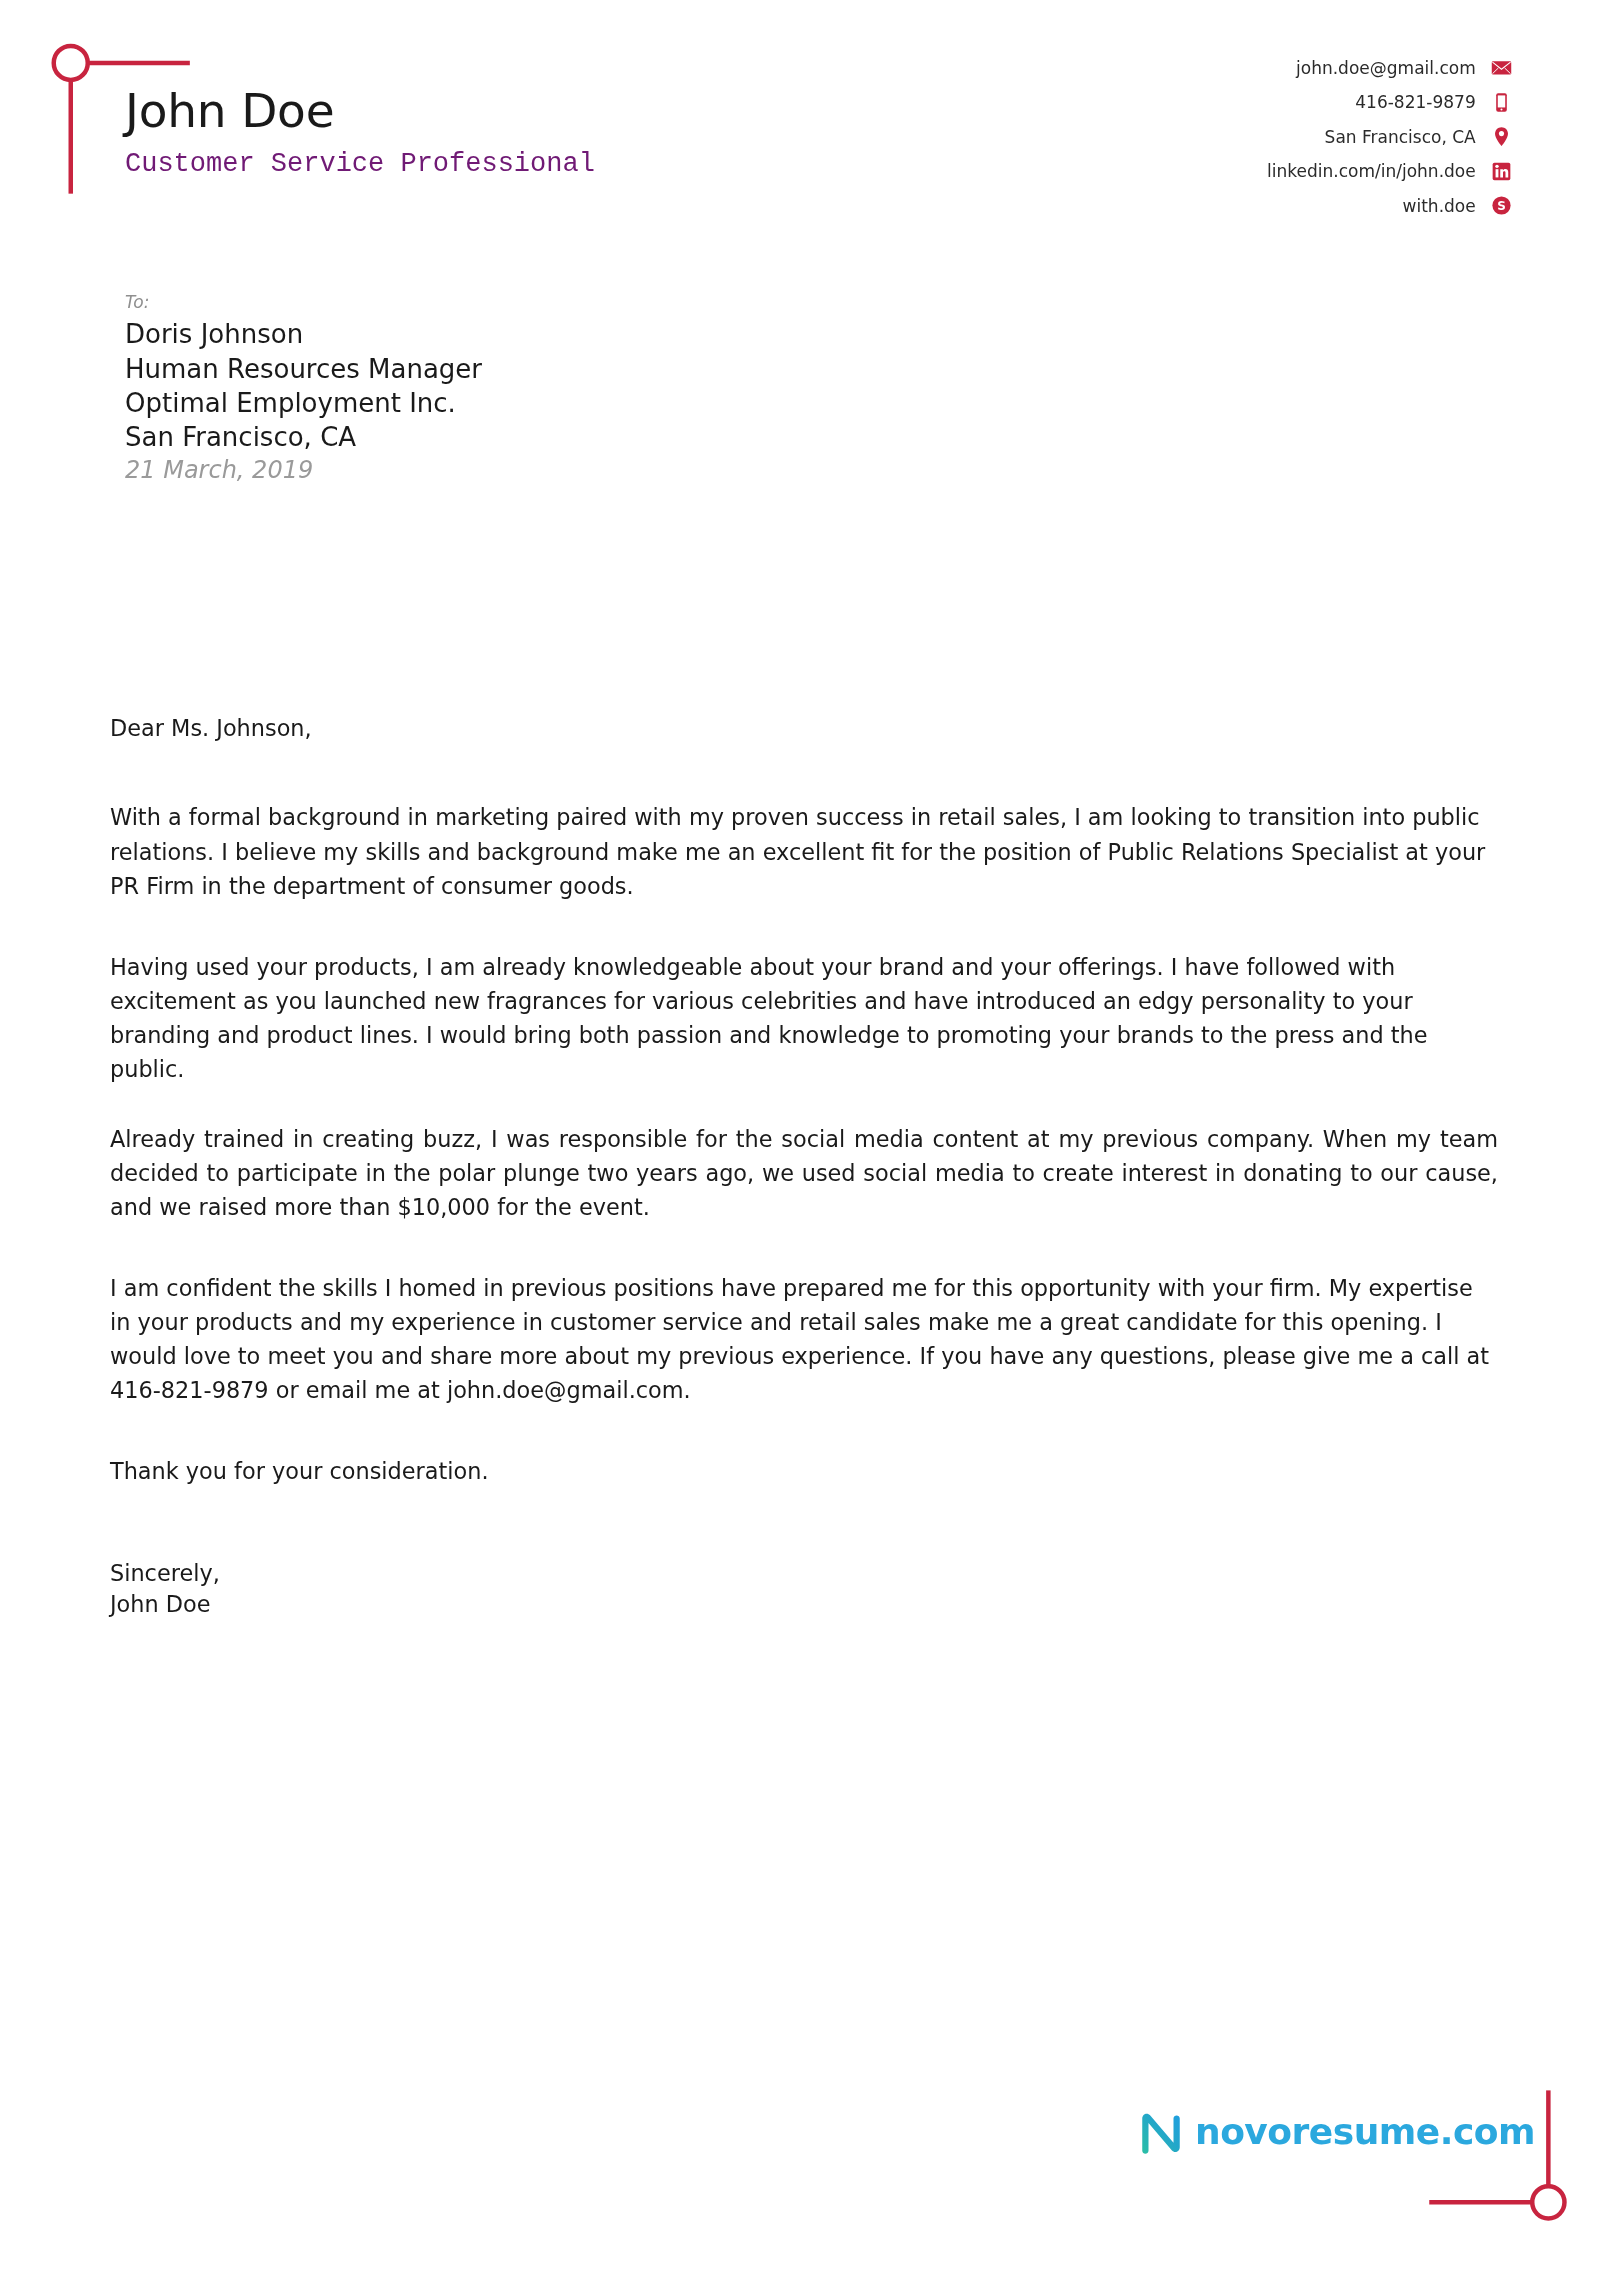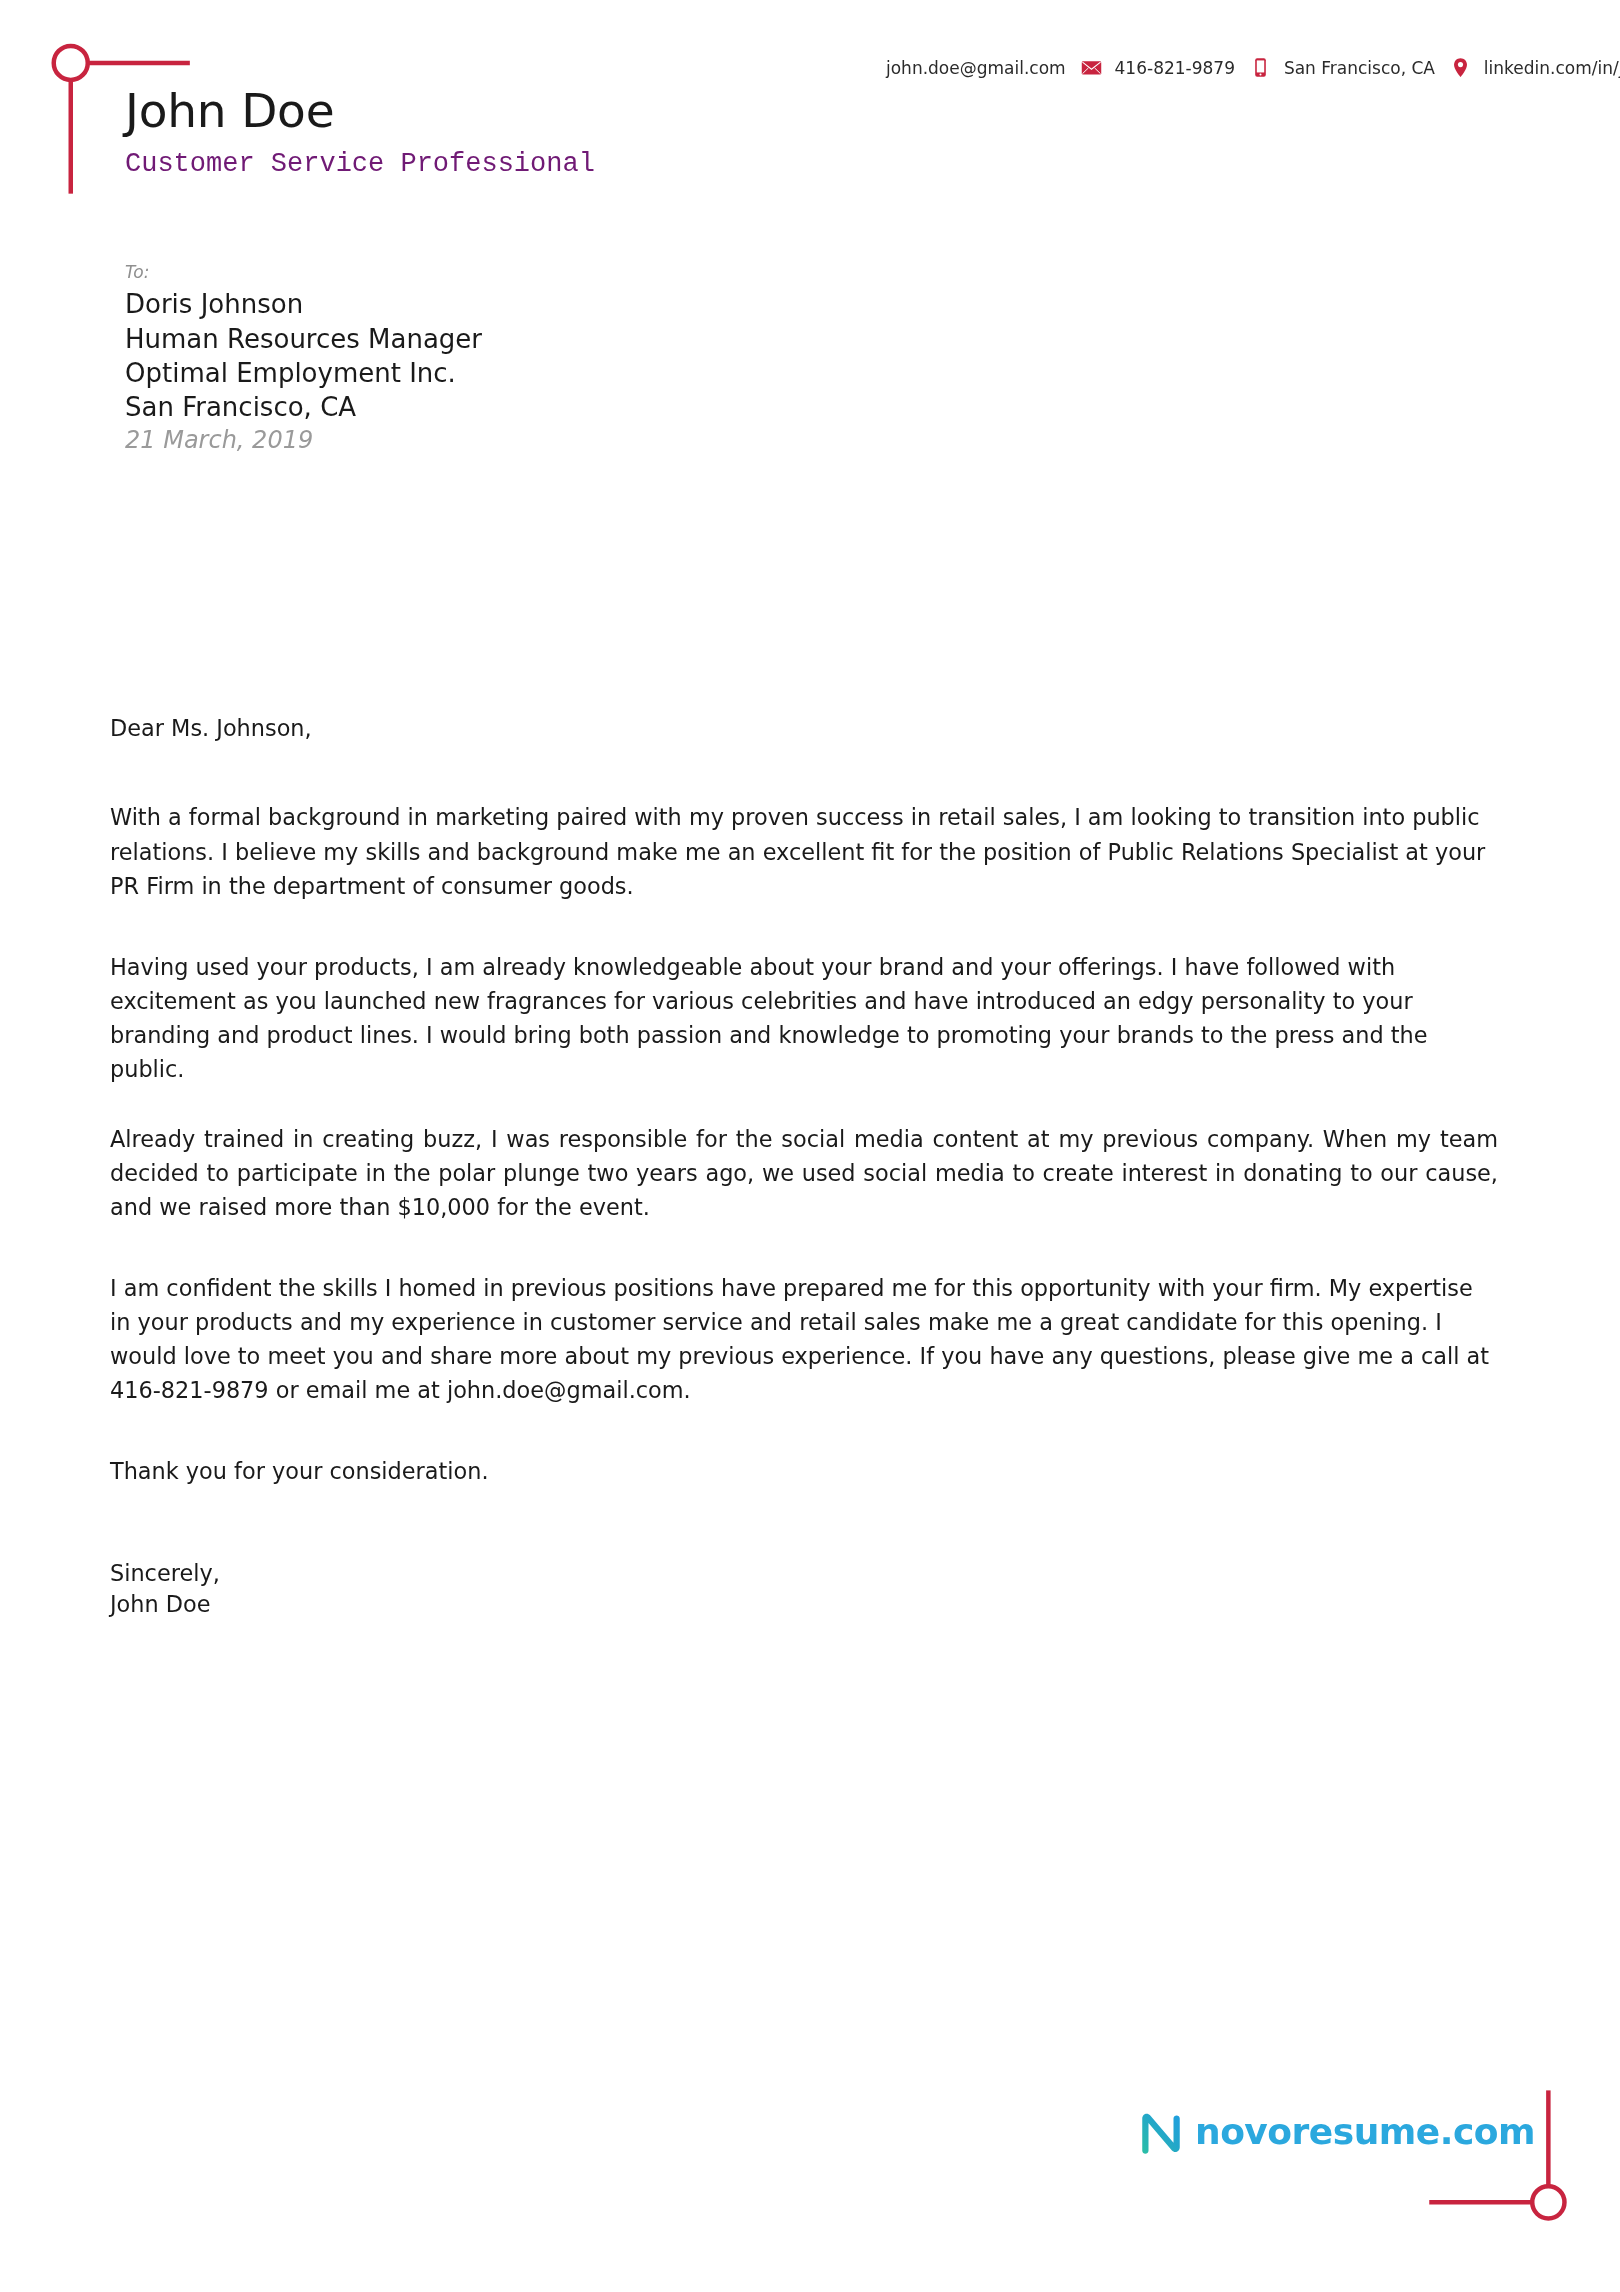--- a/index.html
+++ b/index.html
@@ -53,21 +53,21 @@
     margin: 11px 0 0 0;
   }
 
   
   .contacts {
     position: absolute;
     right: 107px;
     top: 56px;
     width: 627px;
     display: flex;
-    flex-direction: row;
+    flex-direction: column;
     align-items: flex-end;
     gap: 11.6px;
   }
   .contact-row {
     display: flex;
     align-items: center;
     justify-content: flex-end;
     gap: 14.3px;
   }
   .contact-text {
@@ -84,21 +84,21 @@
     display: flex;
     align-items: center;
     justify-content: center;
   }
   .contact-icon svg { display: block; }
 
   
   .recipient {
     position: absolute;
     left: 125px;
-    top: 262px;
+    top: 292px;
     width: 806px;
   }
   .to-label {
     font-family: "DejaVu Sans", sans-serif;
     font-size: 17px;
     font-style: italic;
     color: #8f8f8f;
     margin: 0 0 5.4px 0;
   }
   .recipient-line {

